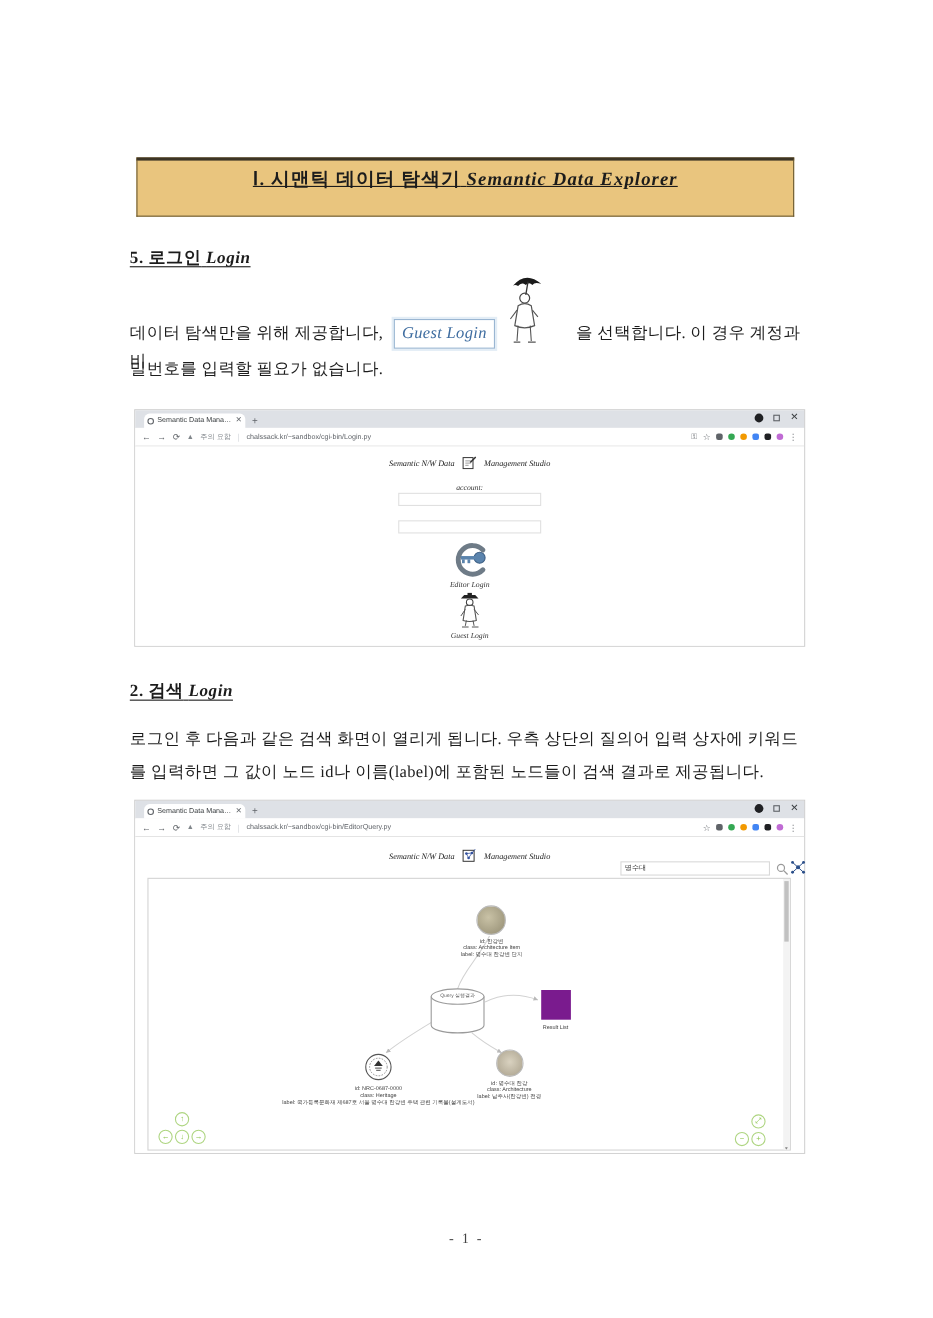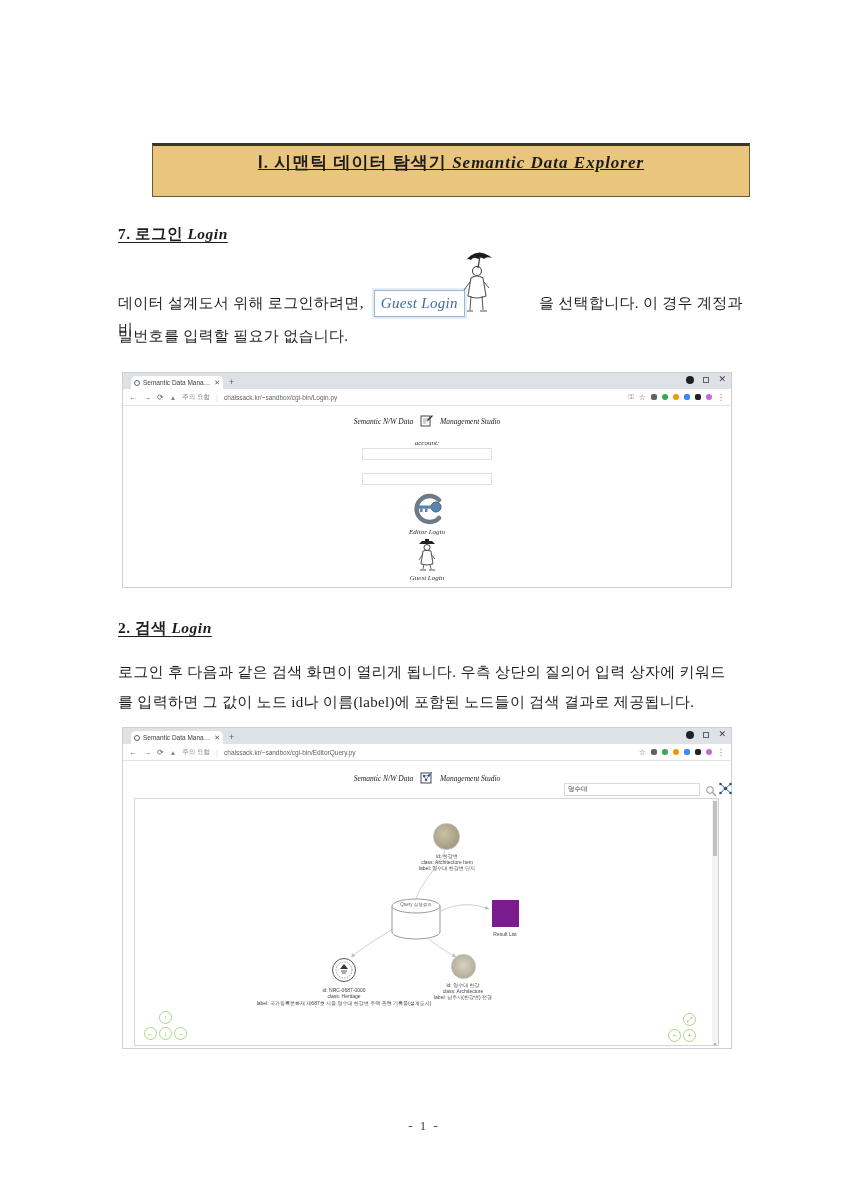--- a/index.html
+++ b/index.html
@@ -5,21 +5,21 @@
   * { margin:0; padding:0; box-sizing:border-box; }
   html,body { background:#ffffff; }
   .page { position:relative; width:848px; height:1198px; background:#fff; overflow:hidden;
           font-family:"Liberation Serif", serif; color:#1c1c1c; }
   .abs { position:absolute; }
   .ser-it { font-style:italic; }
 
   
   .title-box { position:absolute; left:124px; top:143px; width:598px; height:54px;
                background:#e9c57e; border:1px solid #6b5a33; border-top:3px solid #3c3categor2a; text-align:center; }
-  .title-box { border-top:3px solid #3c3425;margin-left:28px; }
+  .title-box { border-top:3px solid #3c3425; }
   .title-line { margin-top:5px; font-size:17px; font-weight:bold; text-decoration:underline; letter-spacing:1px; }
   .title-sub { margin-top:3px; font-size:12.5px; text-decoration:underline; }
   .sec-head { position:absolute; left:118px; font-size:15.5px; font-weight:bold; text-decoration:underline; text-underline-offset:3px; letter-spacing:0.5px; }
   .para { position:absolute; left:118px; width:620px; font-size:15px; letter-spacing:0.3px; line-height:24px; }
   .guest-box { display:inline-block; font-style:italic; color:#3f6da0; font-size:15px;
                border:1px solid #9ab6d2; box-shadow:0 0 0 2px #e3edf6; background:#fff;
                padding:0 6px 1px 6px; margin:0 6px; }
   .spacer { display:inline-block; width:60px; }
   .pageno { position:absolute; left:0; top:1118px; width:100%; text-align:center; font-size:13px; color:#444; letter-spacing:2px; }
 
@@ -76,26 +76,26 @@
 <div class="page">
 
   <div class="title-box">
     <div class="title-line">
       <span>Ⅰ. 시맨틱 데이터 탐색기</span>
       <span class="ser-it">Semantic Data Explorer</span>
     </div>
   </div>
 
   <div class="sec-head" style="top:224px;">
-    <span>7. 로그인</span>
+    <span>5. 로그인</span>
     <span class="ser-it">Login</span>
   </div>
 
   <div class="para" style="top:290px; width:626px;">
-    <span>데이터 설계도서 위해 로그인하려면,</span>
+    <span>데이터 탐색만을 위해 제공합니다,</span>
     <span class="guest-box">Guest Login</span>
     <span class="spacer"></span>
     <span>을 선택합니다. 이 경우 계정과 비</span>
   </div>
 
   <span class="abs" style="left:458px; top:248px;">
     <svg width="40" height="68" viewBox="0 0 40 68">
       <path d="M8 12 Q20 -2 34 10 Q28 8 26 11 Q23 8 20 11 Q16 8 13 12 Q10 10 8 12 Z" fill="#1b1b1b"></path>
       <line x1="22" y1="8" x2="20" y2="20" stroke="#333" stroke-width="1.2"></line>
       <circle cx="19" cy="23" r="4.5" fill="none" stroke="#444" stroke-width="1.1"></circle>

